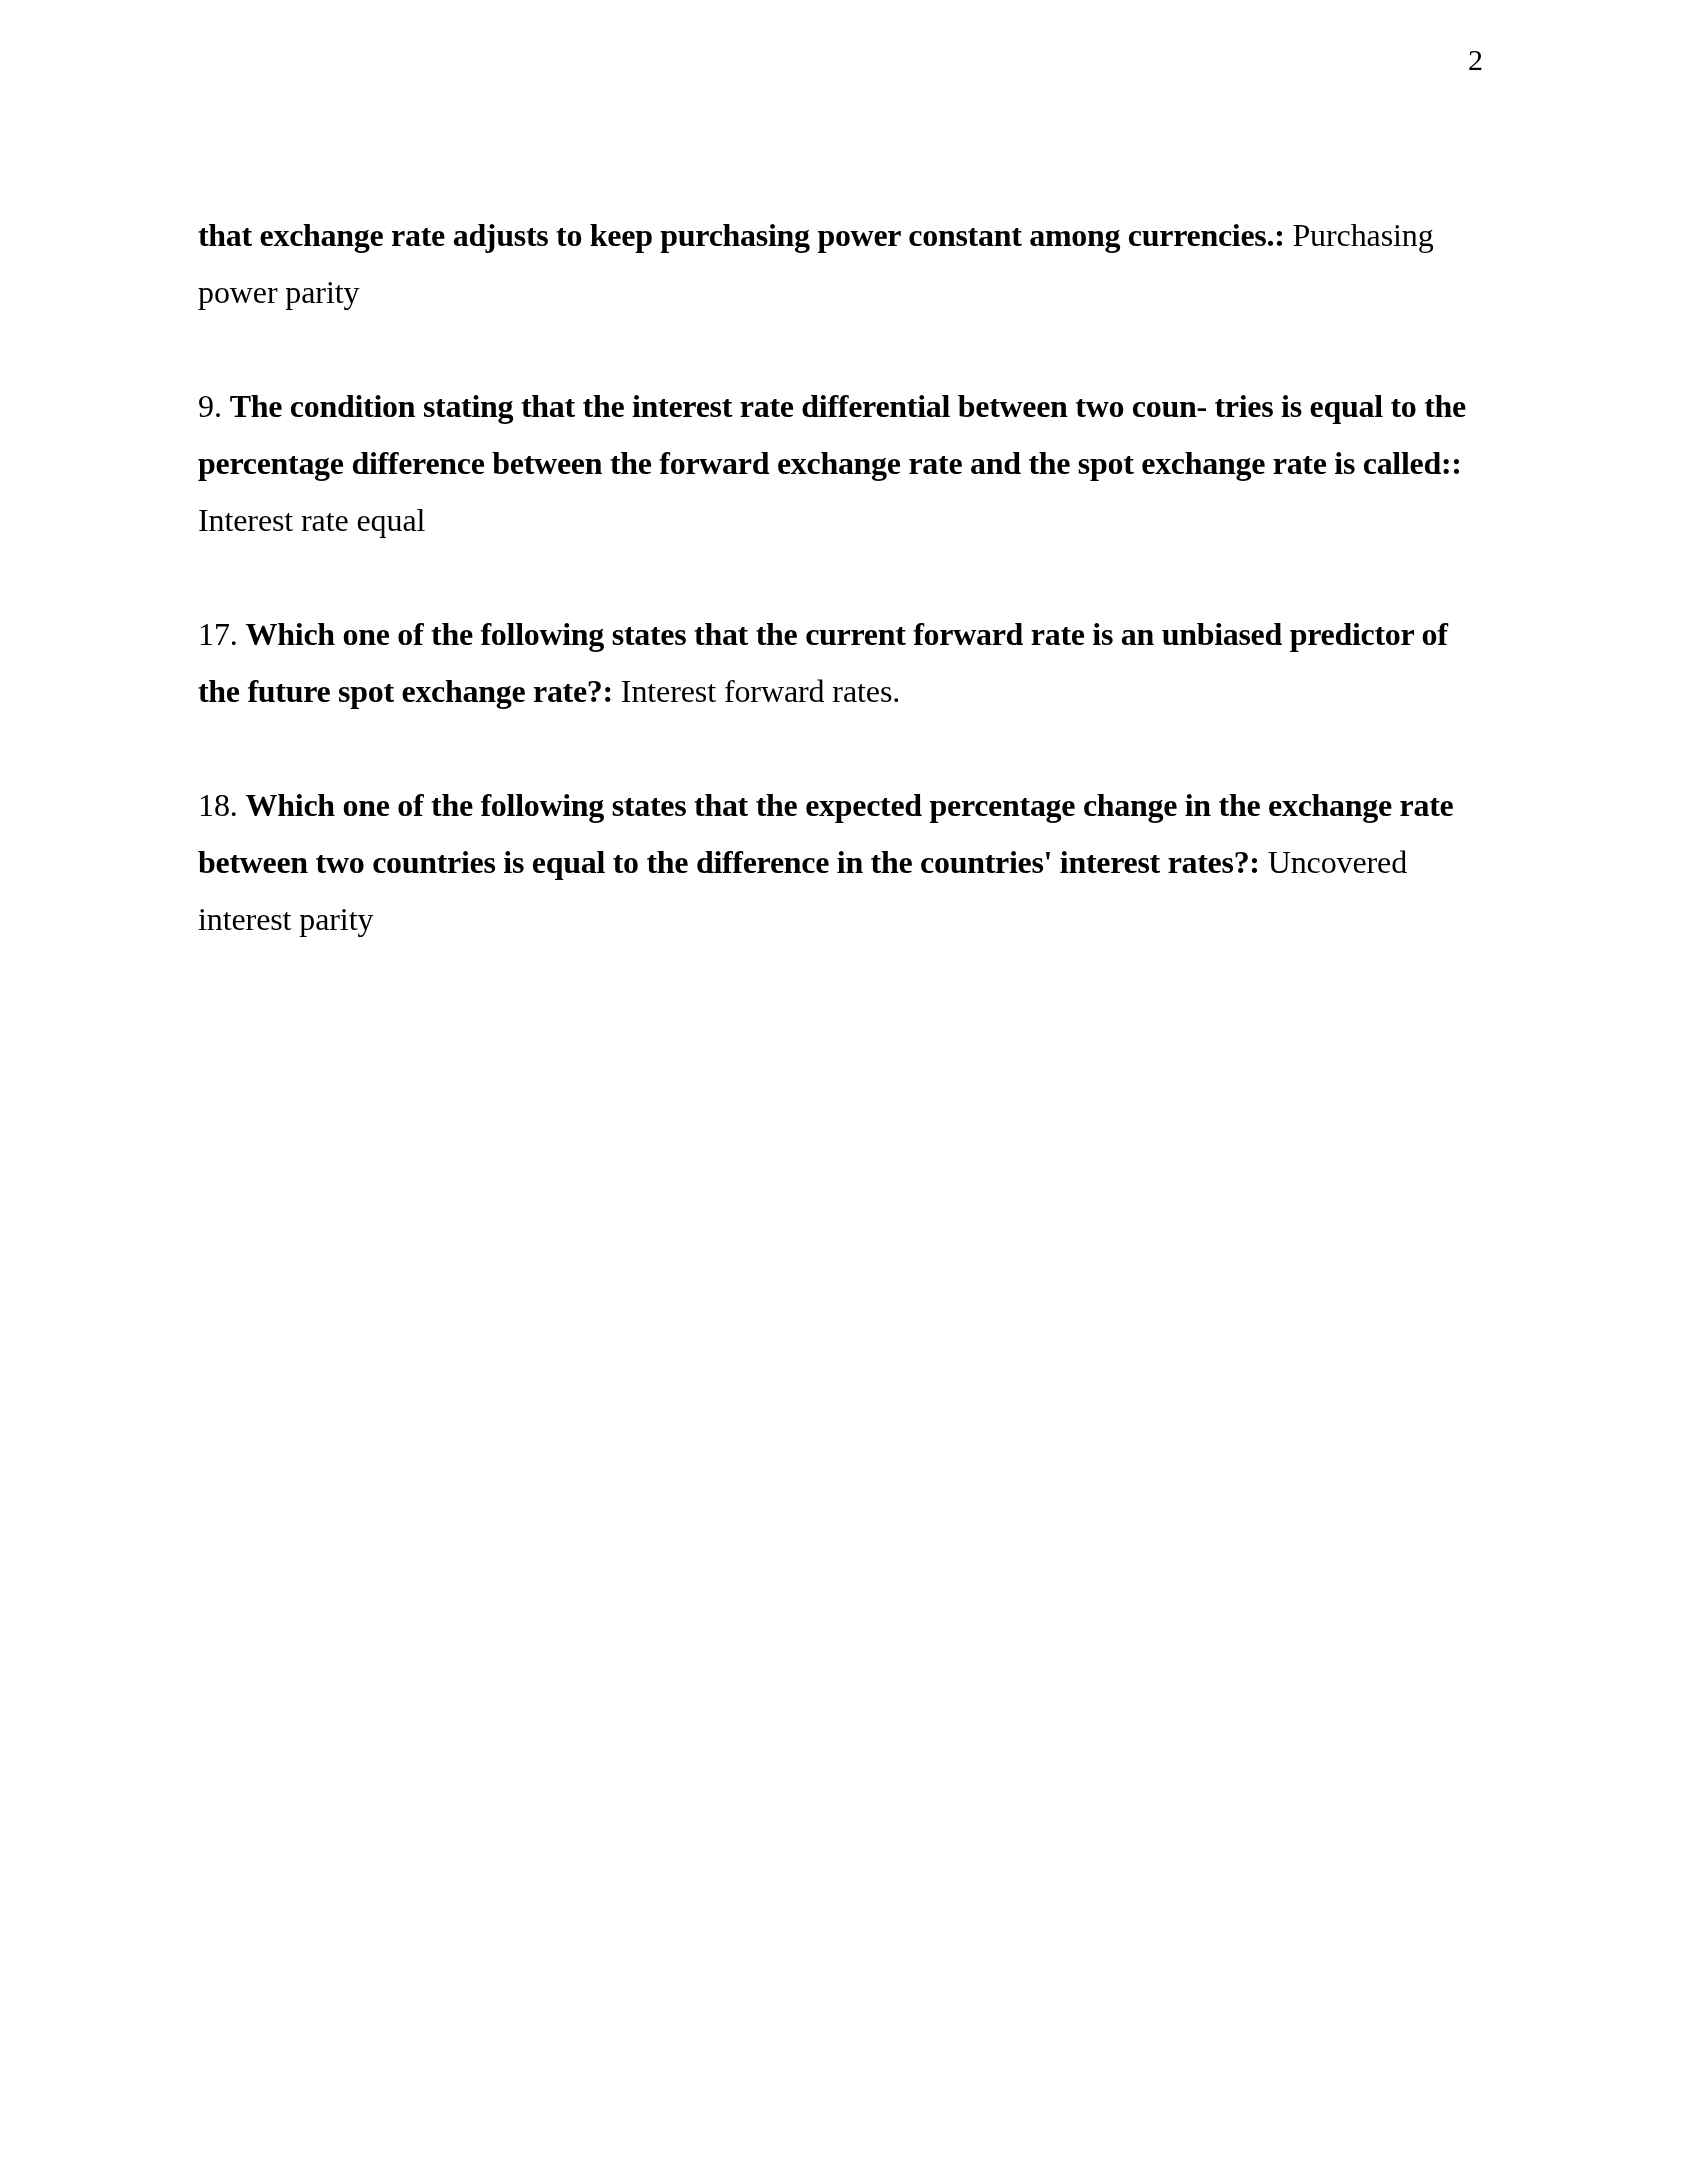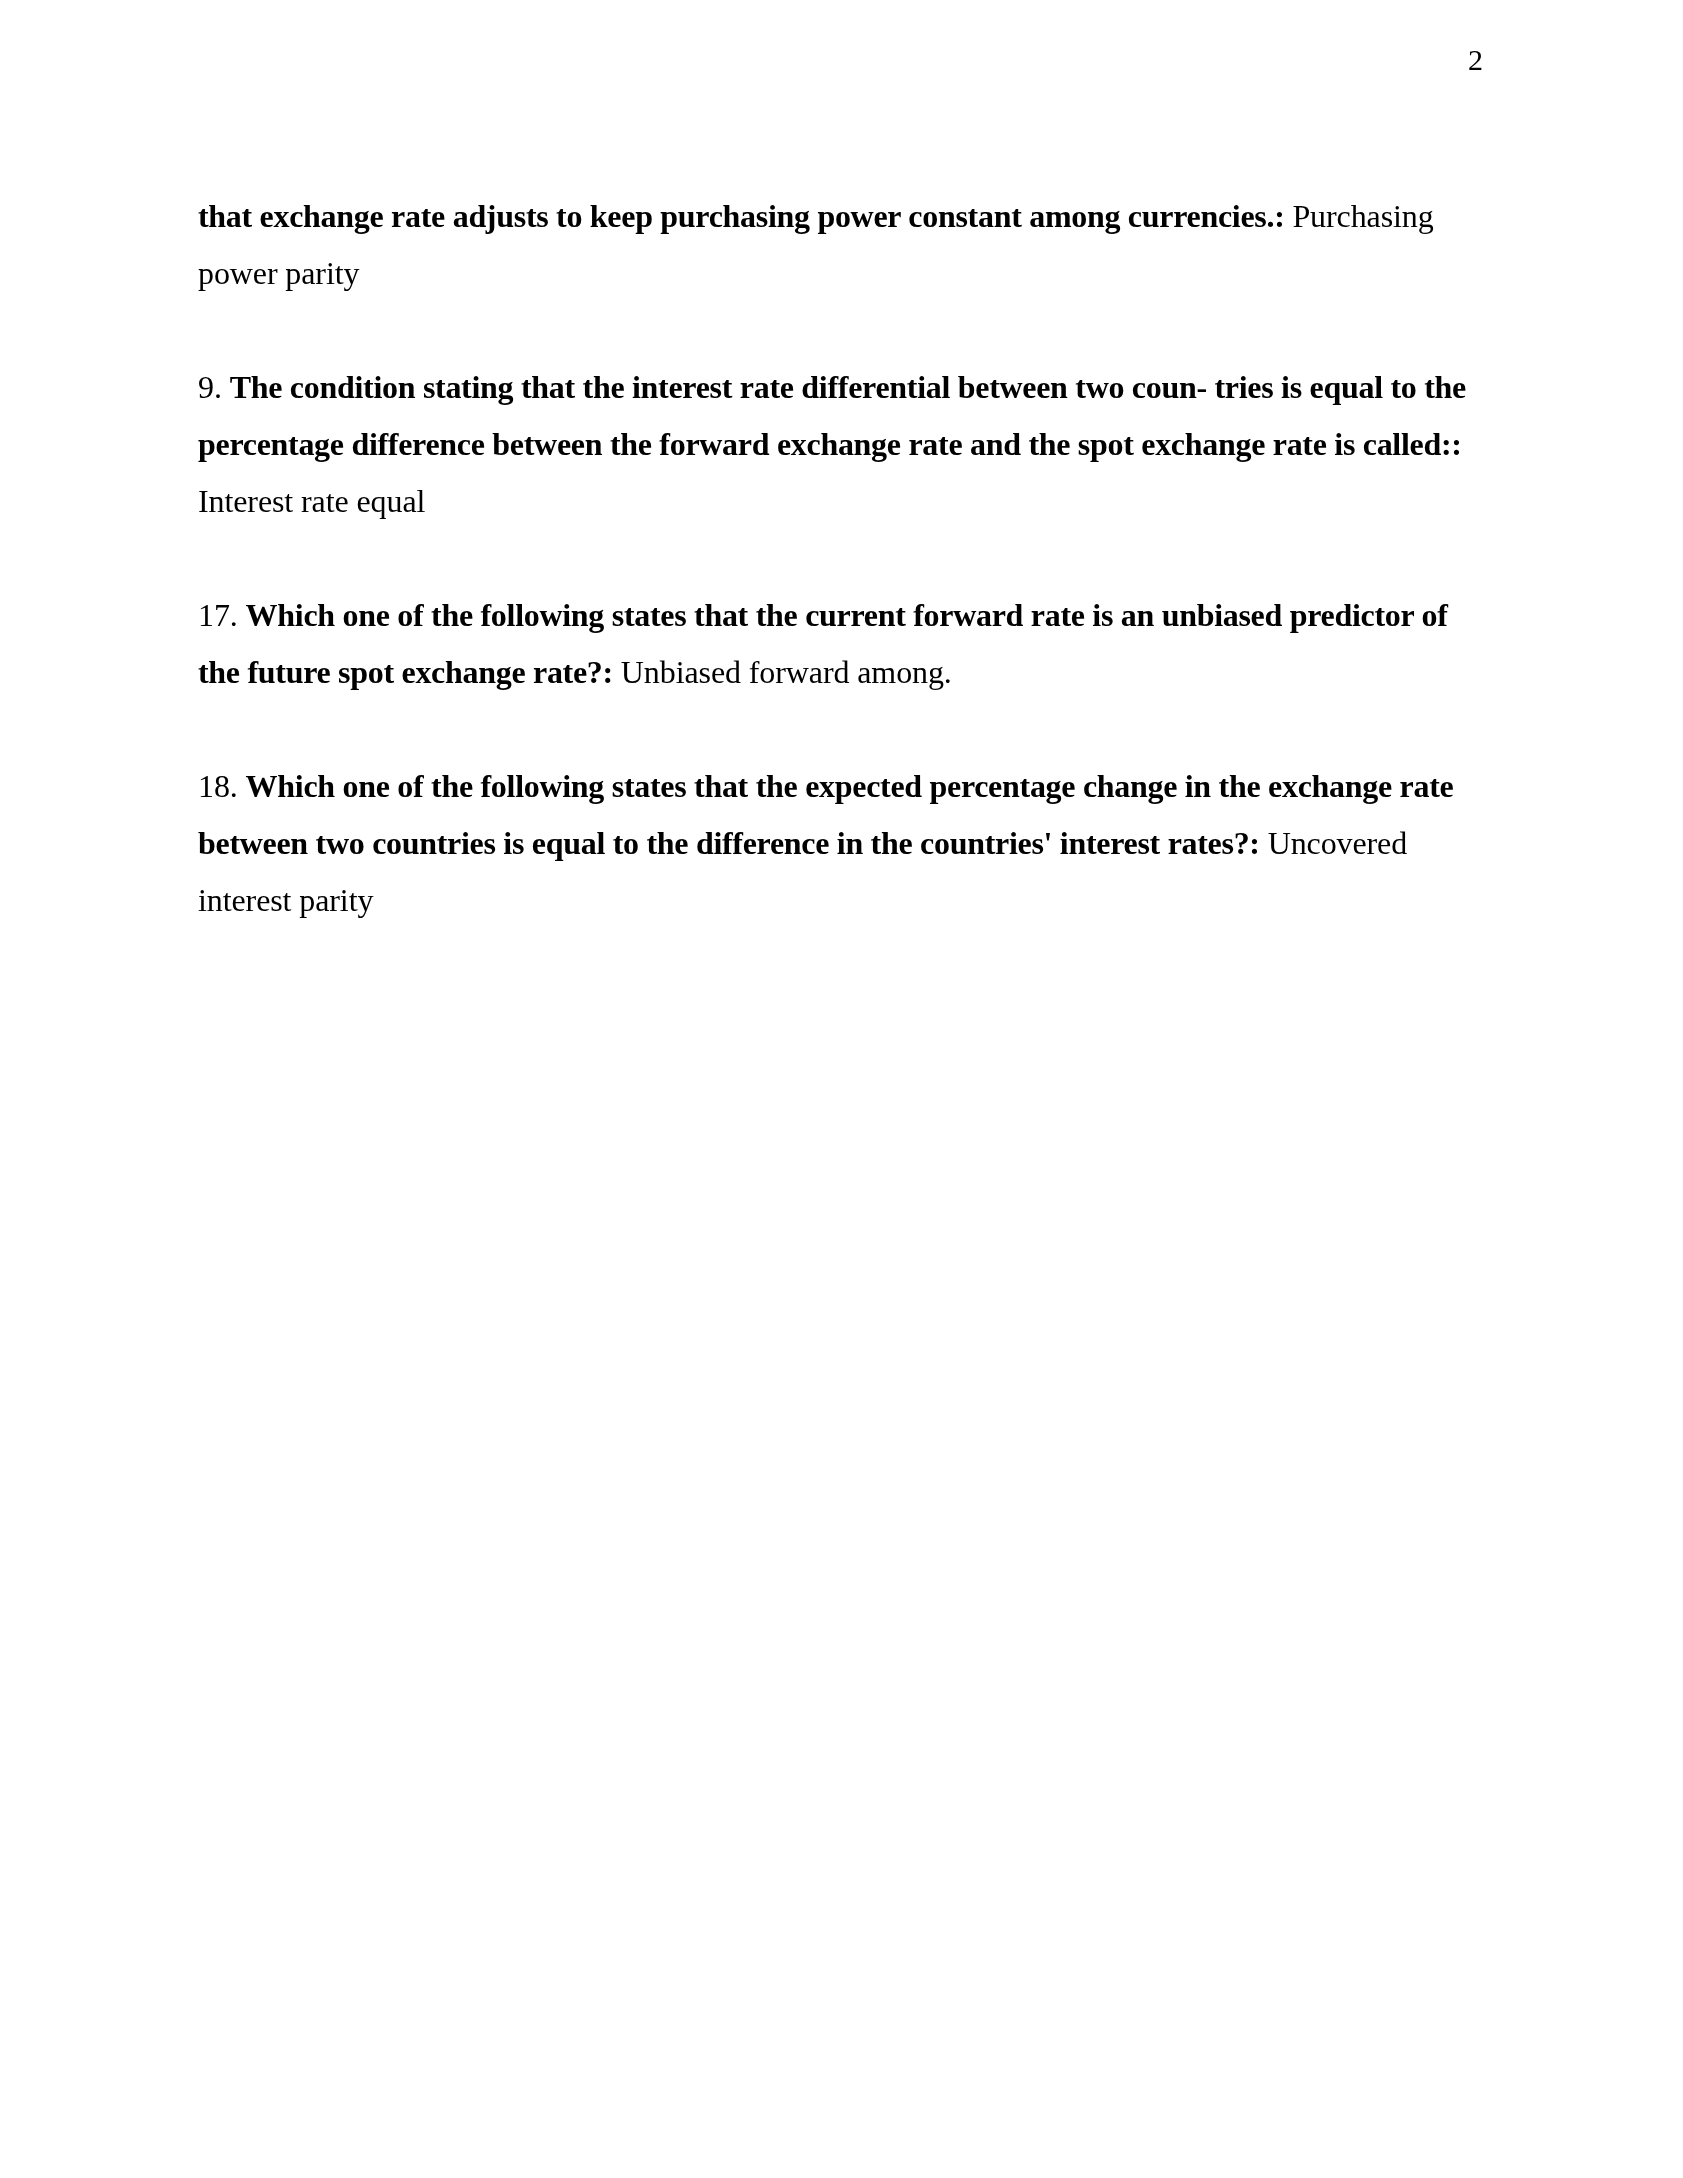--- a/index.html
+++ b/index.html
@@ -18,21 +18,21 @@
     .page-number {
       position: absolute;
       top: 42px;
       right: 200px;
       font-size: 30px;
       line-height: 36px;
     }
     .content {
       position: absolute;
       left: 198px;
-      top: 188px;
+      top: 207px;
       width: 1287px;
       font-size: 32px;
       line-height: 57px;
       letter-spacing: -0.1px;
     }
     .para {
       margin: 0 0 57px 0;
     }
     .q {
       font-weight: bold;
@@ -56,21 +56,21 @@
 
   <p class="para">
     <span class="num">9.</span>
     <span class="q">The condition stating that the interest rate differential between two coun- tries is equal to the percentage difference between the forward exchange rate and the spot exchange rate is called::</span>
     <span class="a">Interest rate equal</span>
   </p>
 
   <p class="para">
     <span class="num">17.</span>
     <span class="q">Which one of the following states that the current forward rate is an unbiased predictor of the future spot exchange rate?:</span>
-    <span class="a">Unbiased forward among.</span>
+    <span class="a">Interest forward rates.</span>
   </p>
 
   <p class="para">
     <span class="num">18.</span>
     <span class="q">Which one of the following states that the expected percentage change in the exchange rate between two countries is equal to the difference in the countries' interest rates?:</span>
     <span class="a">Uncovered interest parity</span>
   </p>
 
 </div>
 

